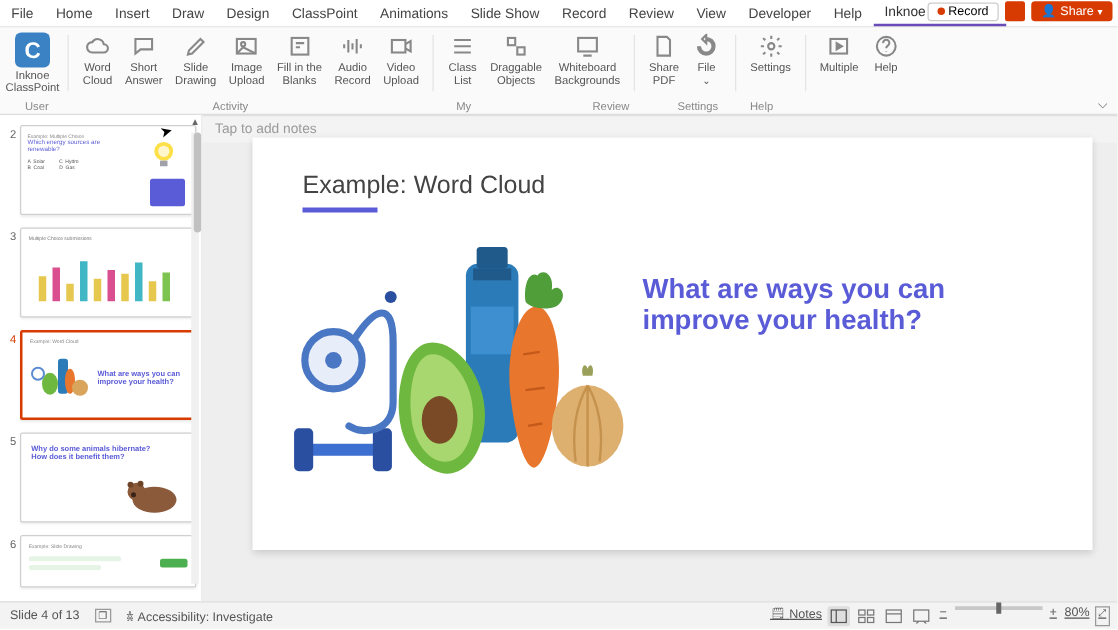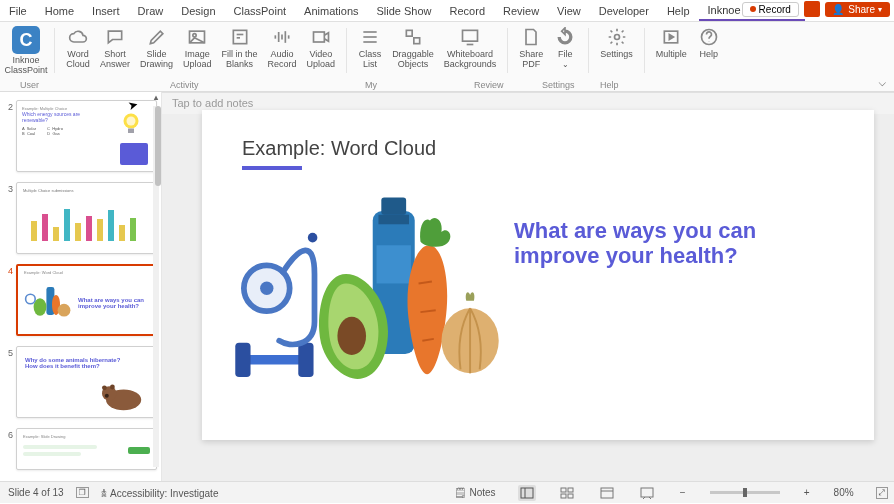--- a/index.html
+++ b/index.html
@@ -40,21 +40,21 @@
 .slidearea{flex:1;position:relative;background:#eeeeee;}
 .slide{position:absolute;left:40px;right:20px;top:18px;height:330px;background:#fff;box-shadow:0 2px 6px rgba(0,0,0,.15);}
 .slide-title{position:absolute;left:40px;top:27px;font-size:20px;color:#434343;font-weight:500;}
 .slide-underline{position:absolute;left:40px;top:56px;width:60px;height:4px;background:#5a5bd7;}
 .slide-question{position:absolute;left:312px;top:108px;right:30px;font-size:22px;font-weight:700;color:#5a5bd7;line-height:1.15;}
 .illus{position:absolute;left:20px;top:78px;width:290px;height:210px;}
 .notes{height:22px;background:#f3f3f3;border-top:1px solid #e0e0e0;font-size:11px;color:#9a9a9a;padding:4px 0 0 10px;}
 
 .status{height:22px;background:#f3f3f3;border-top:1px solid #ddd;display:flex;align-items:center;font-size:10px;color:#555;position:relative;}
 .status .left{display:flex;align-items:center;gap:12px;padding-left:8px;}
-.status .right{position:absolute;right:6px;display:flex;align-items:center;gap:22px;}
+.status .right{position:absolute;right:6px;display:flex;gap:4px;text-decoration:underline;}
 .vbtn{width:18px;height:16px;display:flex;align-items:center;justify-content:center;border-radius:2px;}
 .vbtn.active{background:#dedede;}
 .zoomtrack{width:70px;height:3px;background:#c8c8c8;position:relative;}
 .zoomtrack .zh{position:absolute;left:33px;top:-3px;width:4px;height:9px;background:#666;}
 
 .t2-inner{padding:5px;font-size:5px;color:#555;}
 .t2-title{color:#5a5bd7;font-size:5px;margin-bottom:3px;}
 .t2-bulb{position:absolute;right:10px;top:8px;width:30px;height:30px;}
 .t2-box{position:absolute;right:8px;bottom:6px;width:28px;height:22px;background:#5a5bd7;border-radius:2px;}
 .t3-bars{position:absolute;left:14px;right:14px;bottom:12px;top:22px;display:flex;align-items:flex-end;gap:5px;}

